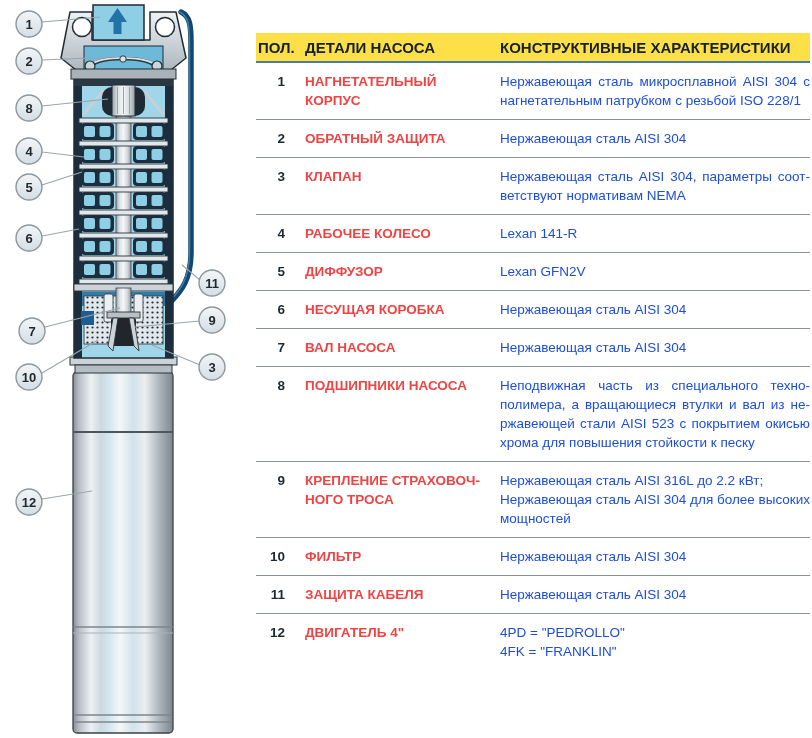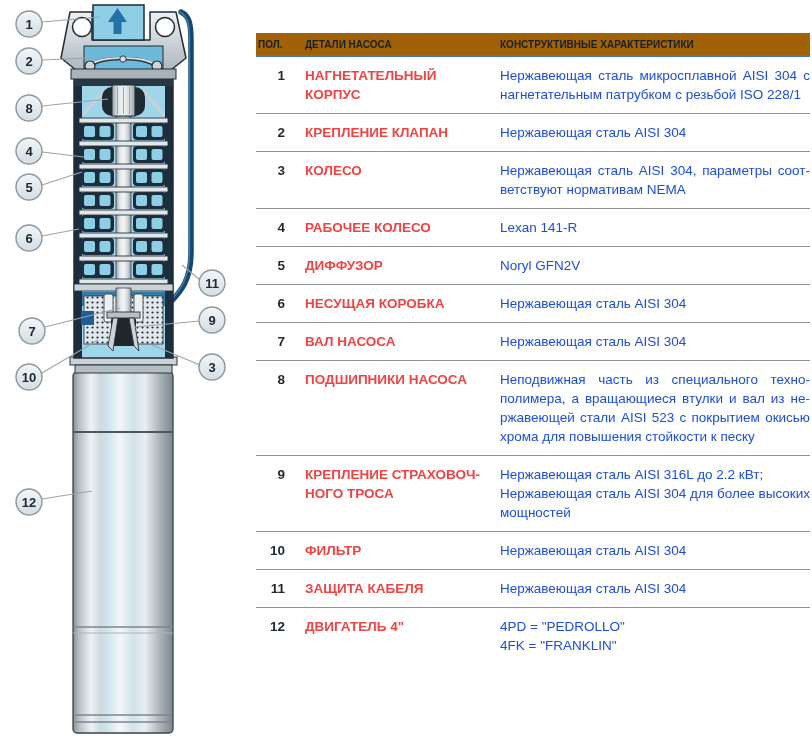--- a/index.html
+++ b/index.html
@@ -7,22 +7,22 @@
     position:relative; width:812px; height:738px; background:#ffffff;
     font-family:"Liberation Sans", sans-serif; overflow:hidden; color:#212b35;
   }
   .diagram { position:absolute; left:0; top:0; width:250px; height:738px; }
   svg text { font-family:"Liberation Sans", sans-serif; }
   .co-num { font-weight:bold; font-size:13px; fill:#20292f; }
 
   .parts-table { position:absolute; left:256px; top:33px; width:554px; }
   .thead {
     display:grid; grid-template-columns:49px 195px 1fr;
-    background:#a16207; border-bottom:2px solid #4a7ba1;
-    padding:6px 0 5px 0; font-weight:bold; font-size:10px; color:#172028;
+    background:#fde047; border-bottom:2px solid #4a7ba1;
+    padding:6px 0 5px 0; font-weight:bold; font-size:15px; color:#172028;
   }
   .h-pos { padding-left:2px; }
   .row {
     display:grid; grid-template-columns:49px 195px 1fr;
     border-bottom:1px solid #8b9298; padding:9px 0;
     font-size:13.5px; line-height:19px;
   }
   .row:last-child { border-bottom:none; }
   .c-num  { text-align:right; padding-right:20px; font-weight:bold; color:#1f2830; }
   .c-part { font-weight:bold; color:#ef4444; white-space:pre-line; padding-right:10px; }
@@ -239,37 +239,37 @@
       <div class="h-spec">КОНСТРУКТИВНЫЕ ХАРАКТЕРИСТИКИ</div>
     </div>
 
     <div class="row">
       <div class="c-num">1</div>
       <div class="c-part">НАГНЕТАТЕЛЬНЫЙ КОРПУС</div>
       <div class="c-spec">Нержавеющая сталь микросплавной AISI 304 с нагнетательным патрубком с резьбой ISO 228/1</div>
     </div>
     <div class="row">
       <div class="c-num">2</div>
-      <div class="c-part">КРЕПЛЕНИЕ КЛАПАН</div>
+      <div class="c-part">ОБРАТНЫЙ ЗАЩИТА</div>
       <div class="c-spec">Нержавеющая сталь AISI 304</div>
     </div>
     <div class="row">
       <div class="c-num">3</div>
-      <div class="c-part">КОЛЕСО</div>
+      <div class="c-part">КЛАПАН</div>
       <div class="c-spec">Нержавеющая сталь AISI 304, параметры соот­ветствуют нормативам NEMA</div>
     </div>
     <div class="row">
       <div class="c-num">4</div>
       <div class="c-part">РАБОЧЕЕ КОЛЕСО</div>
       <div class="c-spec">Lexan 141-R</div>
     </div>
     <div class="row">
       <div class="c-num">5</div>
       <div class="c-part">ДИФФУЗОР</div>
-      <div class="c-spec">Noryl GFN2V</div>
+      <div class="c-spec">Lexan GFN2V</div>
     </div>
     <div class="row">
       <div class="c-num">6</div>
       <div class="c-part">НЕСУЩАЯ КОРОБКА</div>
       <div class="c-spec">Нержавеющая сталь AISI 304</div>
     </div>
     <div class="row">
       <div class="c-num">7</div>
       <div class="c-part">ВАЛ НАСОСА</div>
       <div class="c-spec">Нержавеющая сталь AISI 304</div>

